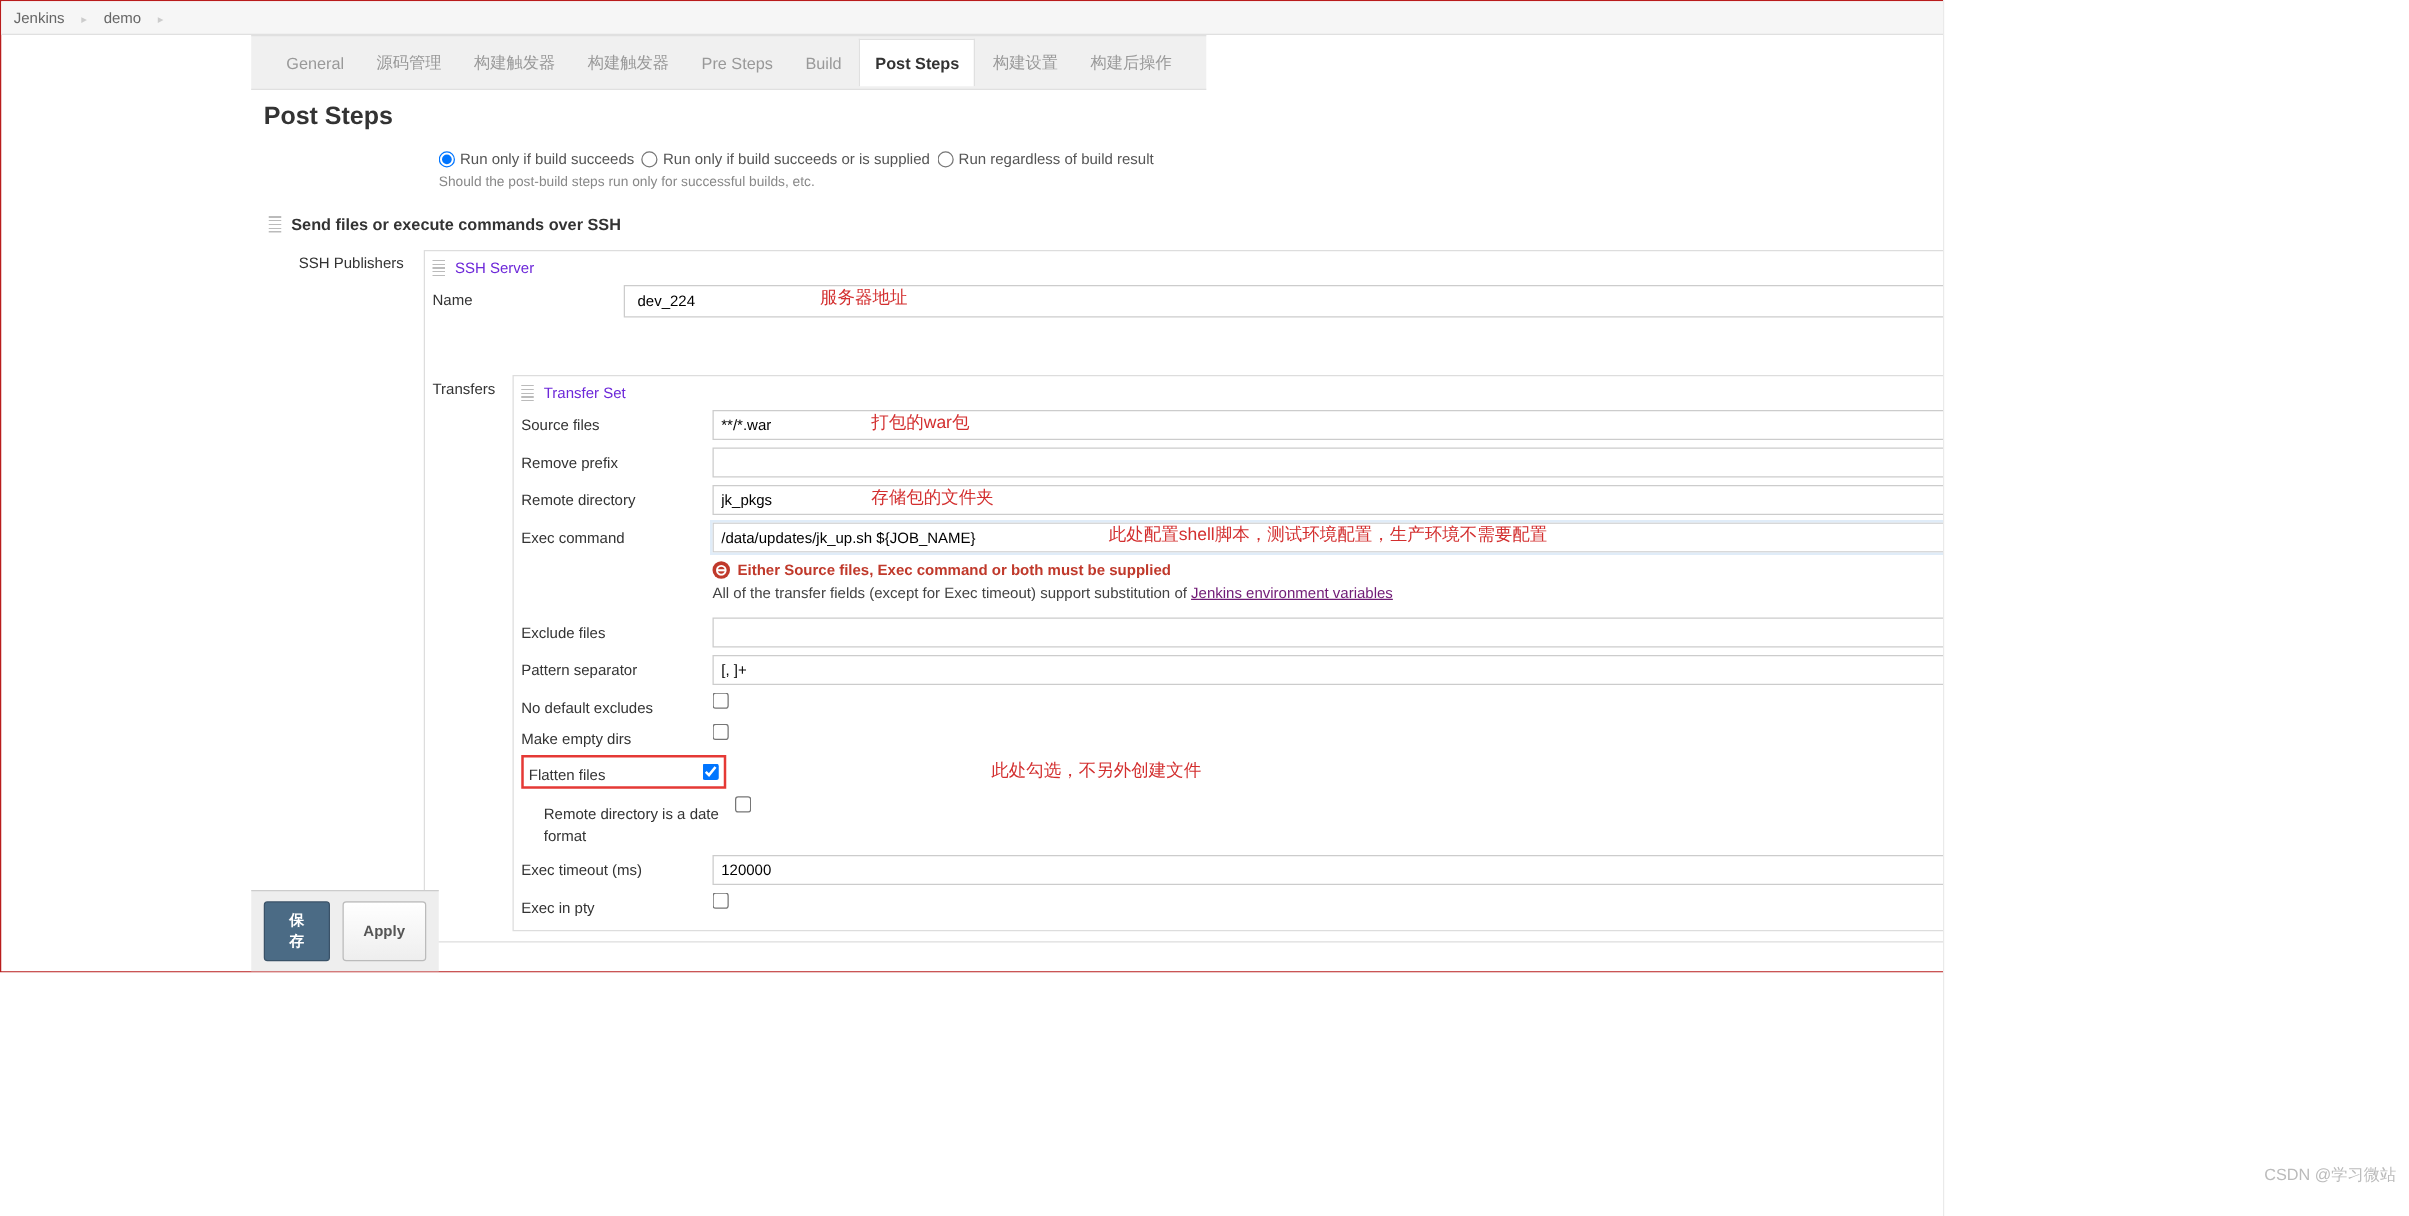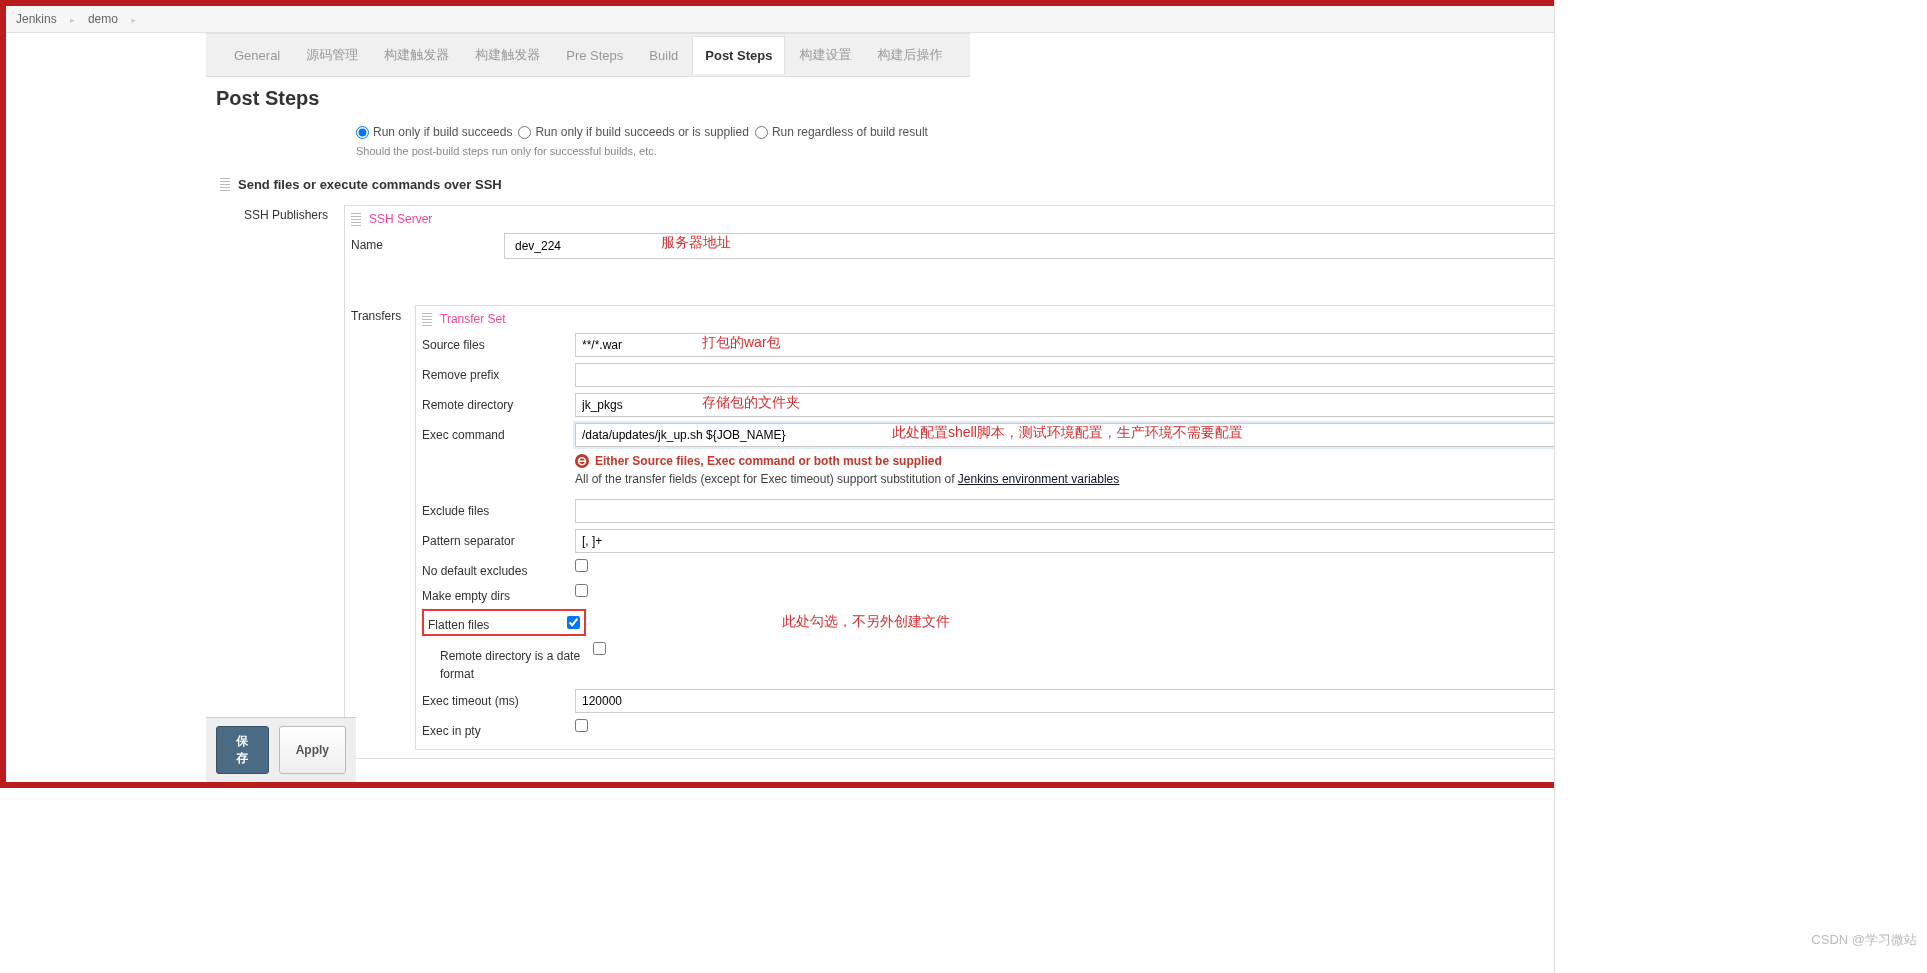--- a/index.html
+++ b/index.html
@@ -1,49 +1,49 @@
 <!DOCTYPE html>
 <html><head>
 <meta charset="utf-8">
 <style>
 * { box-sizing: border-box; margin: 0; padding: 0; }
 body { font-family: Helvetica, Arial, sans-serif; font-size: 12px; color: #333; background: #fff; }
-.page-wrap { width: 1835px; margin: 0; background: #fff; border: 6px solid #b91c1c; position: relative; }
+.page-wrap { width: 1835px; margin: 0; background: #fff; border: 1px solid #b91c1c; position: relative; }
 .breadcrumb { background: #f6f6f6; border-bottom: 1px solid #e0e0e0; padding: 6px 10px; font-size: 12px; color: #777; }
 .breadcrumb a { color: #666; text-decoration: none; }
 .breadcrumb-sep { color: #ccc; padding: 0 10px; font-size: 9px; }
 .config-container { padding: 0 15px 15px 200px; }
 .tabbar { background: #f0f0f0; border-top: 1px solid #e0e0e0; border-bottom: 1px solid #e0e0e0; padding: 0 14px; margin-bottom: 10px; }
 .tabbar td { padding: 10px 12px; color: #999; font-size: 13px; cursor: pointer; }
 .tabbar td.active { background: #fff; color: #333; font-weight: bold; border-top: 1px solid #e0e0e0; border-left: 1px solid #e0e0e0; border-right: 1px solid #e0e0e0; }
 h2.section-title { font-size: 20px; font-weight: bold; color: #333; margin: 10px 0 15px 10px; }
 .radio-row { display: flex; gap: 6px; align-items: center; padding-left: 150px; flex-wrap: wrap; }
 .radio-row label { display: flex; align-items: center; gap: 4px; color: #555; font-size: 12px; }
 .hint { color: #888; font-size: 11px; padding: 6px 0 14px 150px; }
 .section-header { display: flex; align-items: center; justify-content: space-between; background: #fff; padding: 2px 4px; position: relative; }
 .section-header .header-left { display: flex; align-items: center; gap: 8px; font-size: 13px; color: #333; font-weight: bold; }
 .grip { display: inline-block; width: 10px; height: 14px; background: repeating-linear-gradient(0deg,#bbb,#bbb 1px,transparent 1px,transparent 3px); }
 .close-x { background: #b71c1c; color: #fff; font-weight: bold; font-size: 14px; border: none; width: 24px; height: 22px; cursor: pointer; text-align: center; }
 .help-icon { display: inline-flex; width: 16px; height: 16px; border-radius: 50%; background: #4b87c6; color: #fff; font-weight: bold; font-size: 11px; align-items: center; justify-content: center; cursor: pointer; flex-shrink: 0; }
 .panel-body { padding: 6px 8px 8px 28px; }
 .nested-label { width: 100px; padding-top: 5px; font-size: 12px; color: #333; flex-shrink: 0; }
 .nested-box { border: 1px solid #ddd; padding: 2px 6px 8px 6px; margin-top: 2px; background: #fff; }
-.sub-header { display: flex; align-items: center; gap: 8px; font-size: 12px; color: #ec4899; padding: 4px 0; }
+.sub-header { display: flex; align-items: center; gap: 8px; font-size: 12px; color: #6d28d9; padding: 4px 0; }
 input[type=text], select, textarea { font-family: inherit; font-size: 12px; padding: 4px 6px; border: 1px solid #ccc; width: 100%; background: #fff; }
 select { height: 26px; }
 .field-row { display: flex; align-items: flex-start; padding: 3px 0; gap: 8px; }
 .field-row .flabel { width: 145px; padding-top: 5px; color: #333; font-size: 12px; flex-shrink: 0; }
 .field-row .finput { flex: 1; }
 .field-row .fhelp { width: 18px; padding-top: 3px; display: flex; justify-content: center; flex-shrink: 0; }
 .btn-adv-row { text-align: right; padding: 4px 6px 8px 0; }
 .btn { background: linear-gradient(#fff,#eee); border: 1px solid #bbb; border-radius: 3px; padding: 5px 14px; font-size: 12px; cursor: pointer; color: #555; }
 .error-row { display: flex; align-items: center; gap: 6px; color: #c0392b; font-weight: bold; font-size: 12px; padding: 4px 0 2px 0; }
 .error-ico { display: inline-flex; width: 14px; height: 14px; border-radius: 50%; background: #c0392b; color: #fff; align-items: center; justify-content: center; font-size: 12px; font-weight: bold; }
 .info-row { font-size: 12px; color: #444; padding: 2px 0 10px 0; }
-.info-row a { color: #0f172a; text-decoration: underline; }
+.info-row a { color: #701a75; text-decoration: underline; }
 .redbox { border: 2px solid #e53935; padding: 2px 4px; display: inline-block; }
 .annot { position: absolute; color: #d32f2f; font-size: 14px; white-space: nowrap; font-weight: 400; font-family: "Microsoft YaHei", sans-serif; pointer-events: none; }
 .bottom-bar { position: absolute; left: 200px; bottom: 0; background: #eee; border-top: 1px solid #ccc; padding: 8px 10px; display: flex; gap: 10px; width: 150px; }
 .btn-primary { background: #4b6b85; color: #fff; border: 1px solid #3a5268; border-radius: 3px; padding: 6px 16px; font-weight: bold; cursor: pointer; font-size: 12px; }
 .btn-secondary { background: linear-gradient(#fff,#eee); color: #555; border: 1px solid #bbb; border-radius: 3px; padding: 6px 16px; font-weight: bold; cursor: pointer; font-size: 12px; }
 .watermark { position: fixed; right: 10px; bottom: 24px; color: #bbb; font-size: 13px; font-family: Arial; }
 .exec-box { border: 1px solid #7aa3cc; outline: 2px solid #e0ecf8; }
 .scroll-right { position: fixed; right: 0; top: 0; bottom: 0; width: 373px; background: #fff; border-left: 1px solid #ddd; }
 </style>
 </head>
@@ -200,21 +200,21 @@
                       <div class="finput"><input type="checkbox" style=""></div>
                       <div class="fhelp">
                           <span class="help-icon">?</span>
                         </div>
                     </div>
                     <div class="field-row" style="position:relative;">
                       <span class="redbox" style="display:flex;align-items:center;gap:8px;">
                         <div class="flabel" style="width:131px;">Flatten files</div>
                         <input type="checkbox" checked="" style="">
                       </span>
-                      <span class="annot" style="left:188px;top:4px;position:relative;">此处勾选，不另外创建文件</span>
+                      <span class="annot" style="left:204px;top:4px;position:relative;">此处勾选，不另外创建文件</span>
                       <div style="flex:1;"></div>
                       <div class="fhelp">
                           <span class="help-icon">?</span>
                         </div>
                     </div>
                     <div class="field-row">
                       <div class="flabel" style="line-height:1.5;margin-left:18px;">Remote directory is a date format</div>
                       <div class="finput"><input type="checkbox" style=""></div>
                       <div class="fhelp">
                           <span class="help-icon">?</span>

